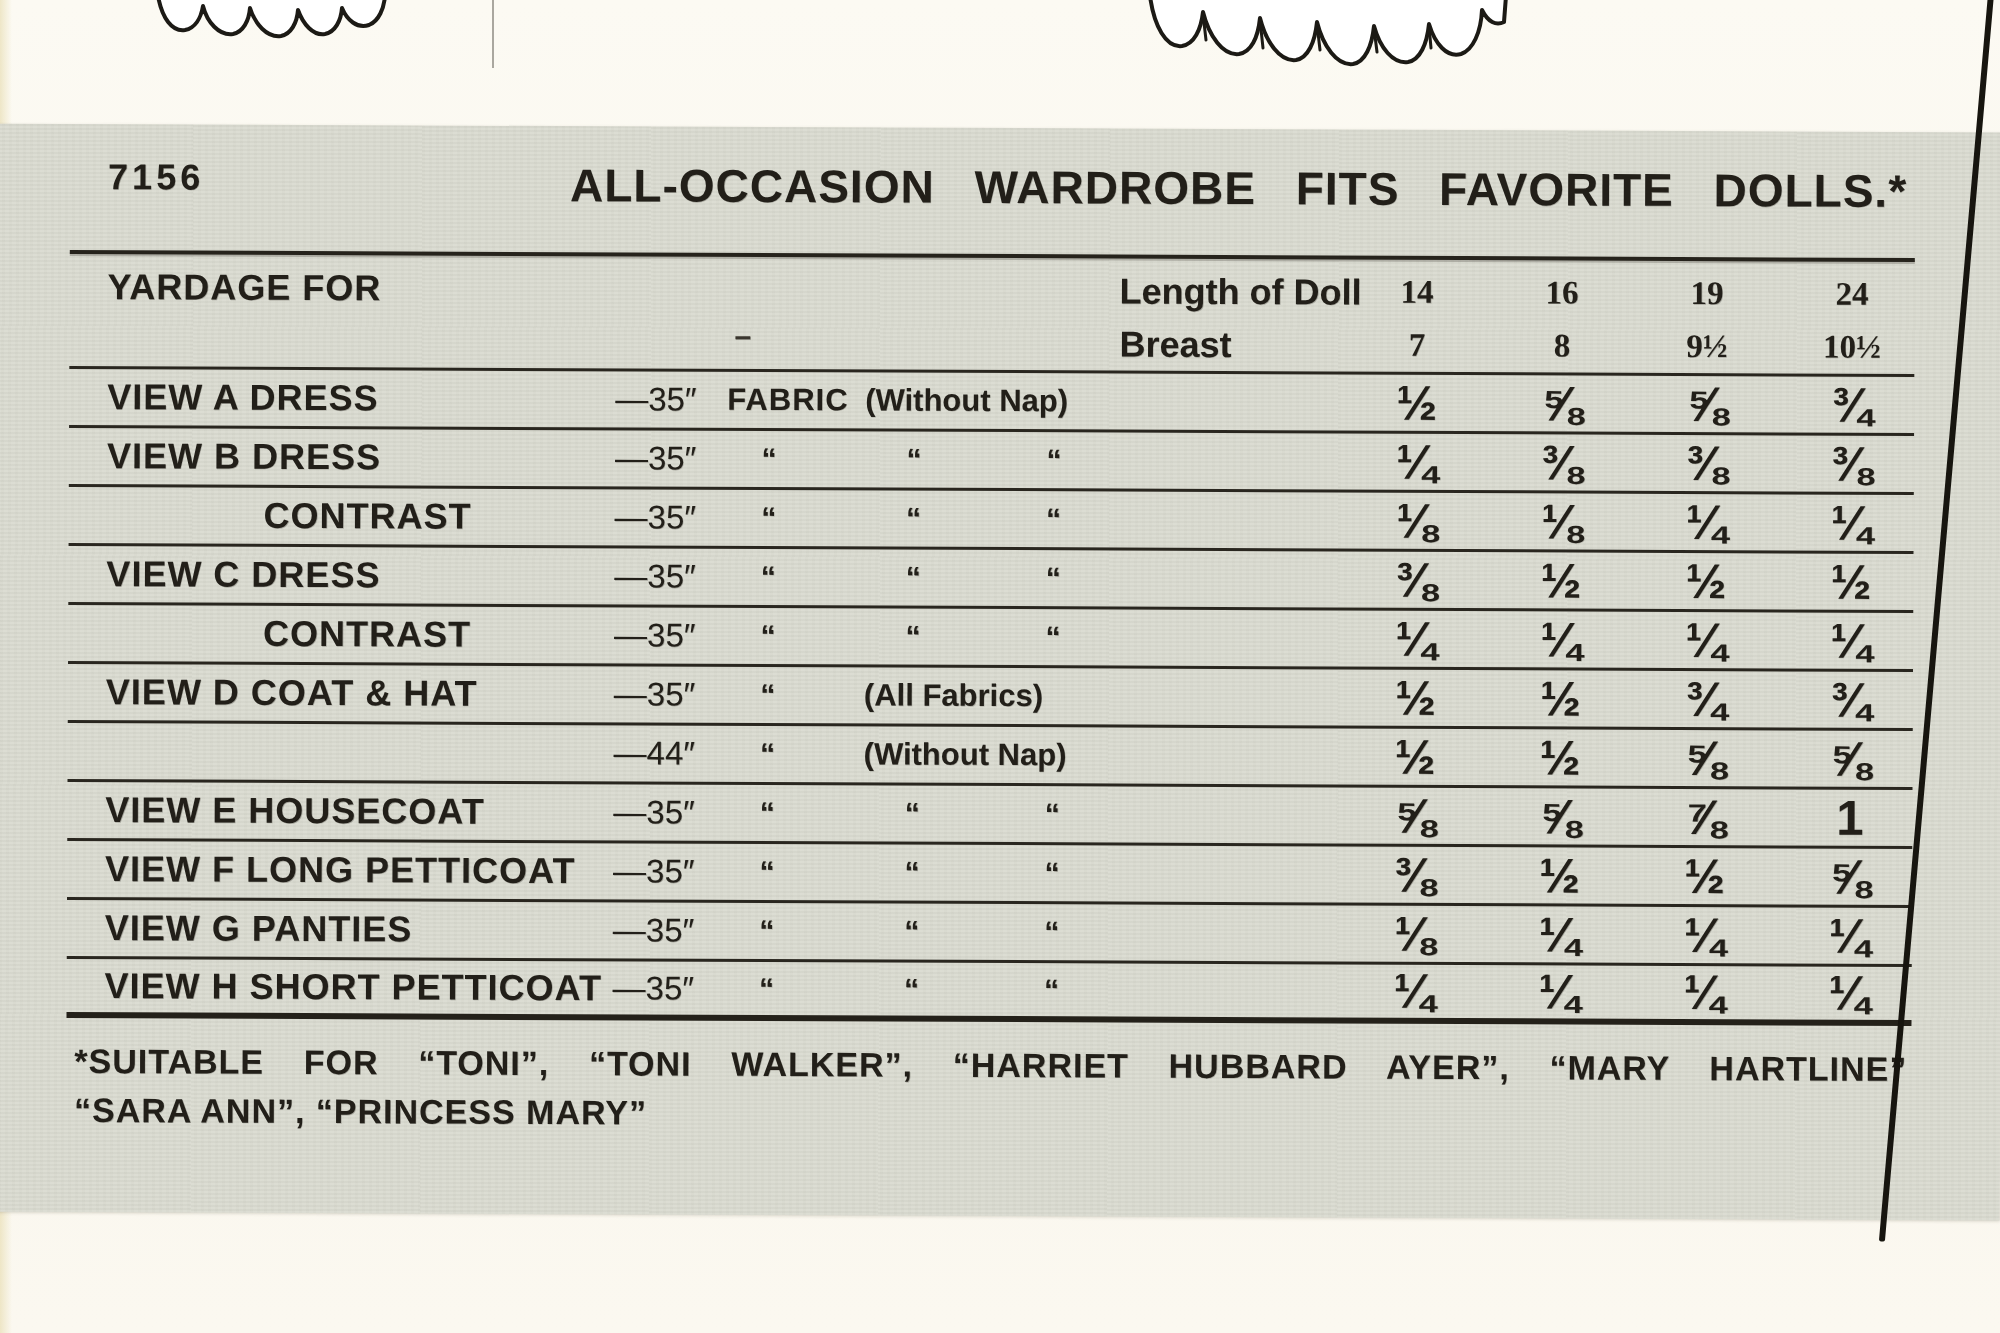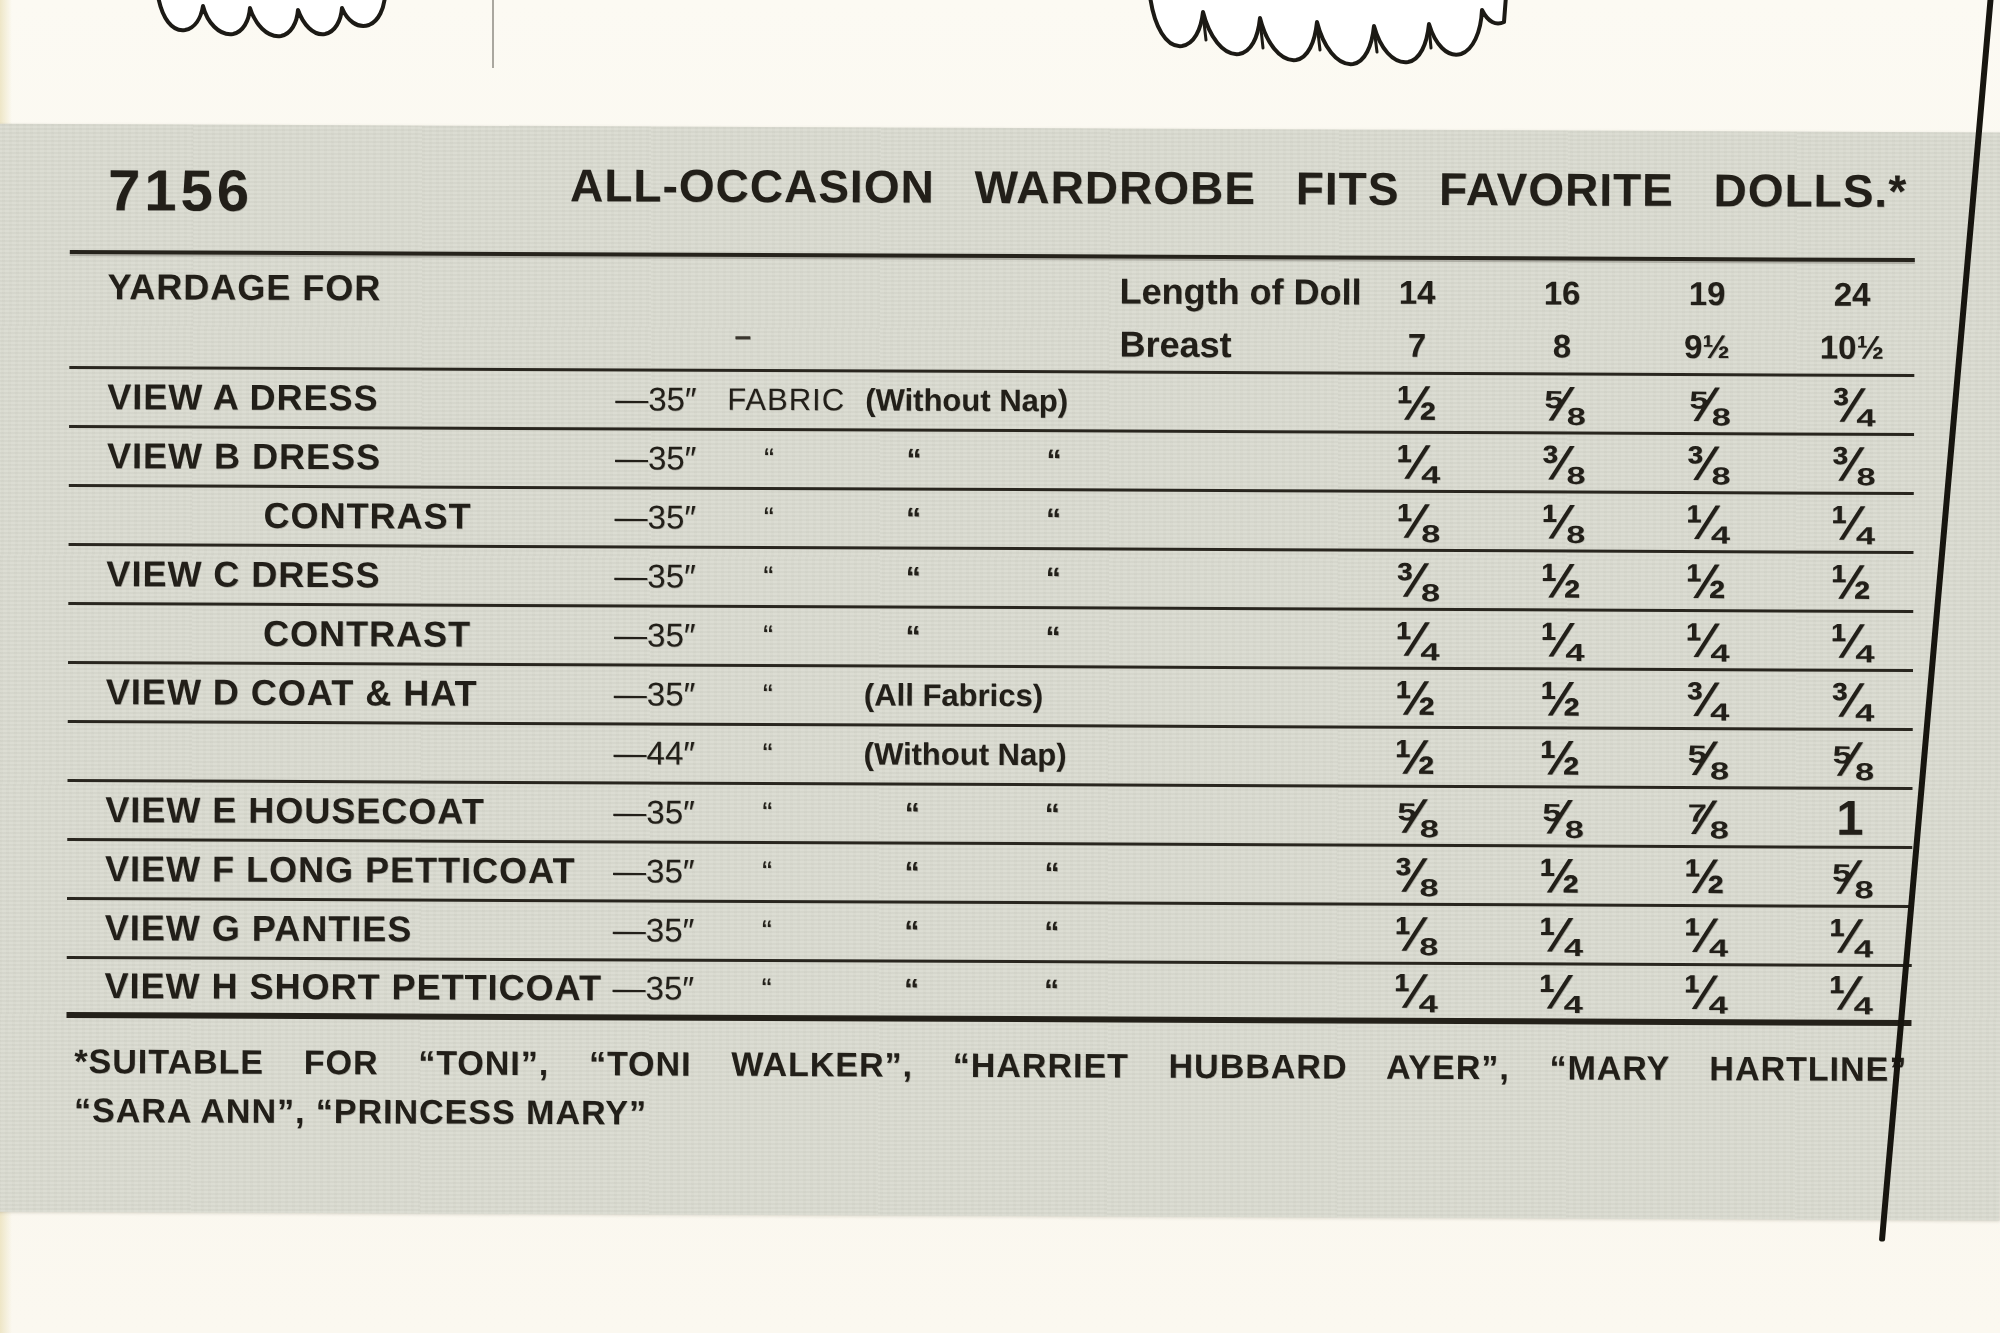--- a/index.html
+++ b/index.html
@@ -41,48 +41,48 @@
       repeating-linear-gradient(90deg, rgba(120,118,104,.03) 0 3px, rgba(255,255,255,0) 3px 7px);
     transform:rotate(.25deg);
     box-shadow:0 1px 3px rgba(120,115,95,.25);
   }
   .chart{ position:absolute; left:82px; top:22px; width:1845px; }
 
   .ink{ color:#221f19; text-shadow:.6px .6px 0 rgba(34,30,22,.28); }
 
   .title-row{ height:104px; display:flex; align-items:flex-start; padding-top:10px; }
   .pattern-number{
-    padding-left:38px; font-size:58px; font-weight:bold; letter-spacing:4px; white-space:nowrap;
+    padding-left:38px; font-size:36px; font-weight:bold; letter-spacing:4px; white-space:nowrap;
   }
   .main-title{
     flex:1; text-align:right; padding-right:8px; font-size:46px; font-weight:bold;
     letter-spacing:1px; word-spacing:26px; white-space:nowrap;
   }
   .title-rule{ height:4px; background:#26231c; box-shadow:0 2px 0 rgba(38,35,28,.25); }
 
   .size-header{
     position:relative; height:115px; border-bottom:3px solid #29261f;
     display:grid; grid-template-columns:1050px 215px 145px 145px 145px 145px;
     grid-template-rows:1fr 1fr; align-items:center; padding-top:6px;
   }
   .yardage-label{ grid-column:1; grid-row:1; padding-left:38px; font-size:36px; font-weight:bold; letter-spacing:1px; }
   .size-line-label{ font-size:36px; font-weight:bold; white-space:nowrap; }
-  .num-cell{ text-align:center; padding-left:20px; font-size:33px; font-weight:bold; }
+  .num-cell{ text-align:center; padding-left:20px; font-size:33px; font-weight:bold;font-family:Liberation Serif, serif; }
   .stray-dash{ position:absolute; left:665px; top:62px; font-size:30px; font-weight:bold; color:#3a362e; }
 
   .row{
     display:grid; height:59px; align-items:center;
     grid-template-columns:520px 110px 140px 150px 130px 215px 145px 145px 145px 145px;
     border-bottom:3px solid #29261f;
   }
   .row.last{ border-bottom:6px solid #24211a; }
   .c-label{ grid-column:1; padding-left:38px; font-size:36px; font-weight:bold; letter-spacing:1px; white-space:nowrap; }
   .c-label.indent{ padding-left:195px; }
   .c-spec{ grid-column:2; padding-left:26px; font-size:33px; font-weight:normal; white-space:nowrap; }
-  .c-m1{ grid-column:3; text-align:center; font-size:31px; font-weight:normal; }
+  .c-m1{ grid-column:3; text-align:center; font-size:31px; font-weight:bold; }
   .c-m1.fab{ text-align:left; padding-left:28px; letter-spacing:1px; }
   .c-m2{ grid-column:4; text-align:center; font-size:31px; font-weight:bold; }
   .c-m3{ grid-column:5; text-align:center; font-size:31px; font-weight:bold; }
   .c-m23{ grid-column:4 / span 2; text-align:left; padding-left:26px; font-size:31px; font-weight:bold; white-space:nowrap; }
   .c-v{ text-align:center; padding-left:20px; font-size:49px; font-weight:bold; line-height:1; }
   .v1{ grid-column:7 } .v2{ grid-column:8 } .v3{ grid-column:9 } .v4{ grid-column:10 }
   .ditto{ font-size:30px; }
 
   .footnote{ padding-top:20px; padding-left:8px; padding-right:4px; }
   .footnote .line1{

